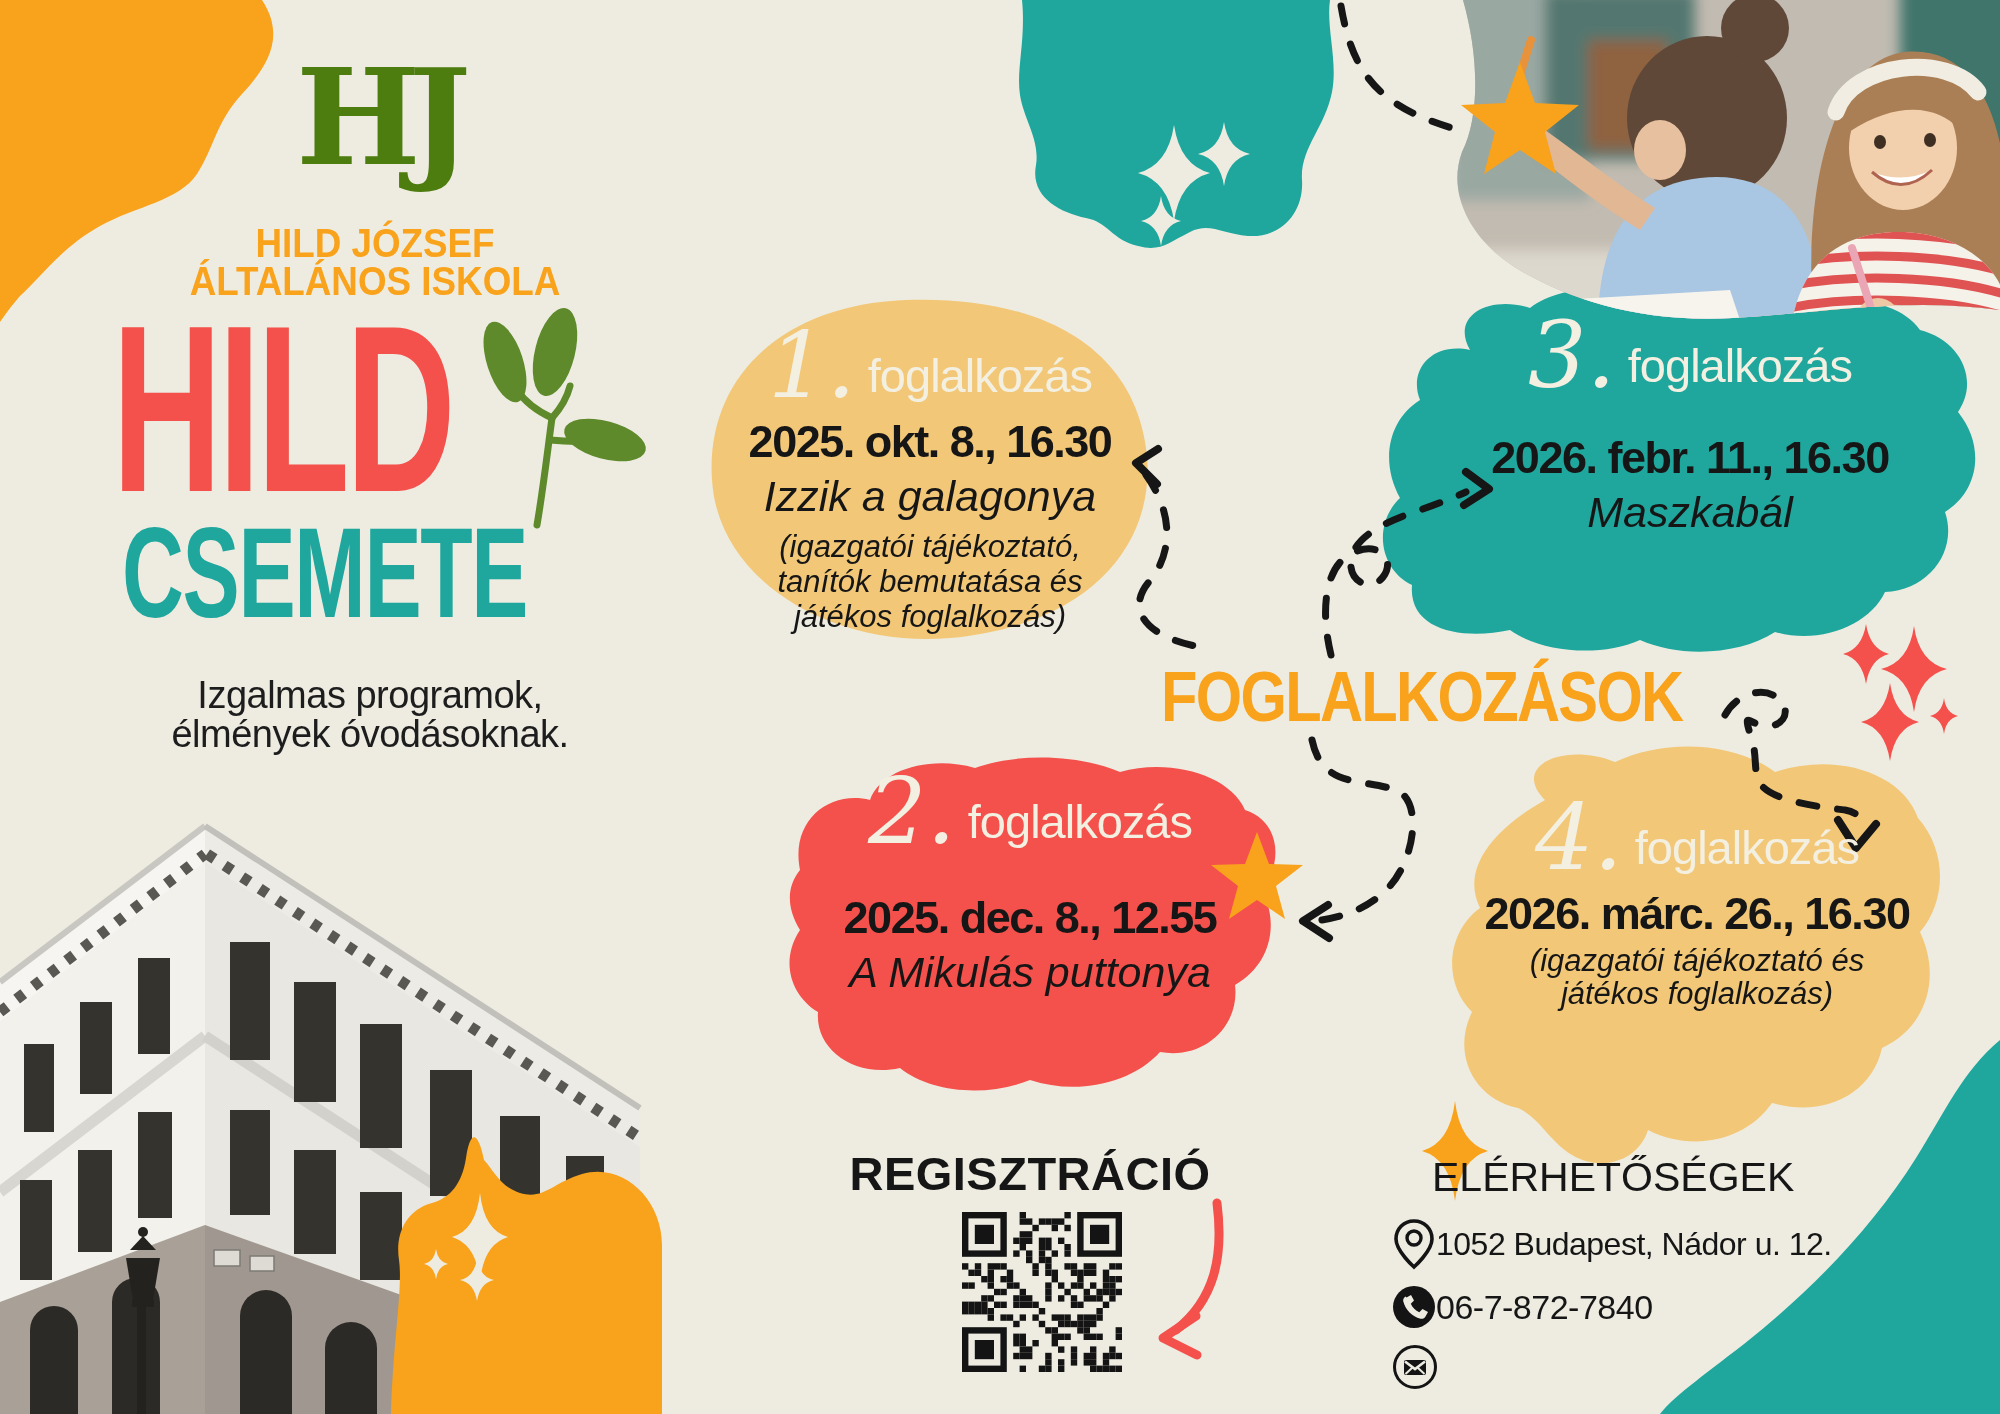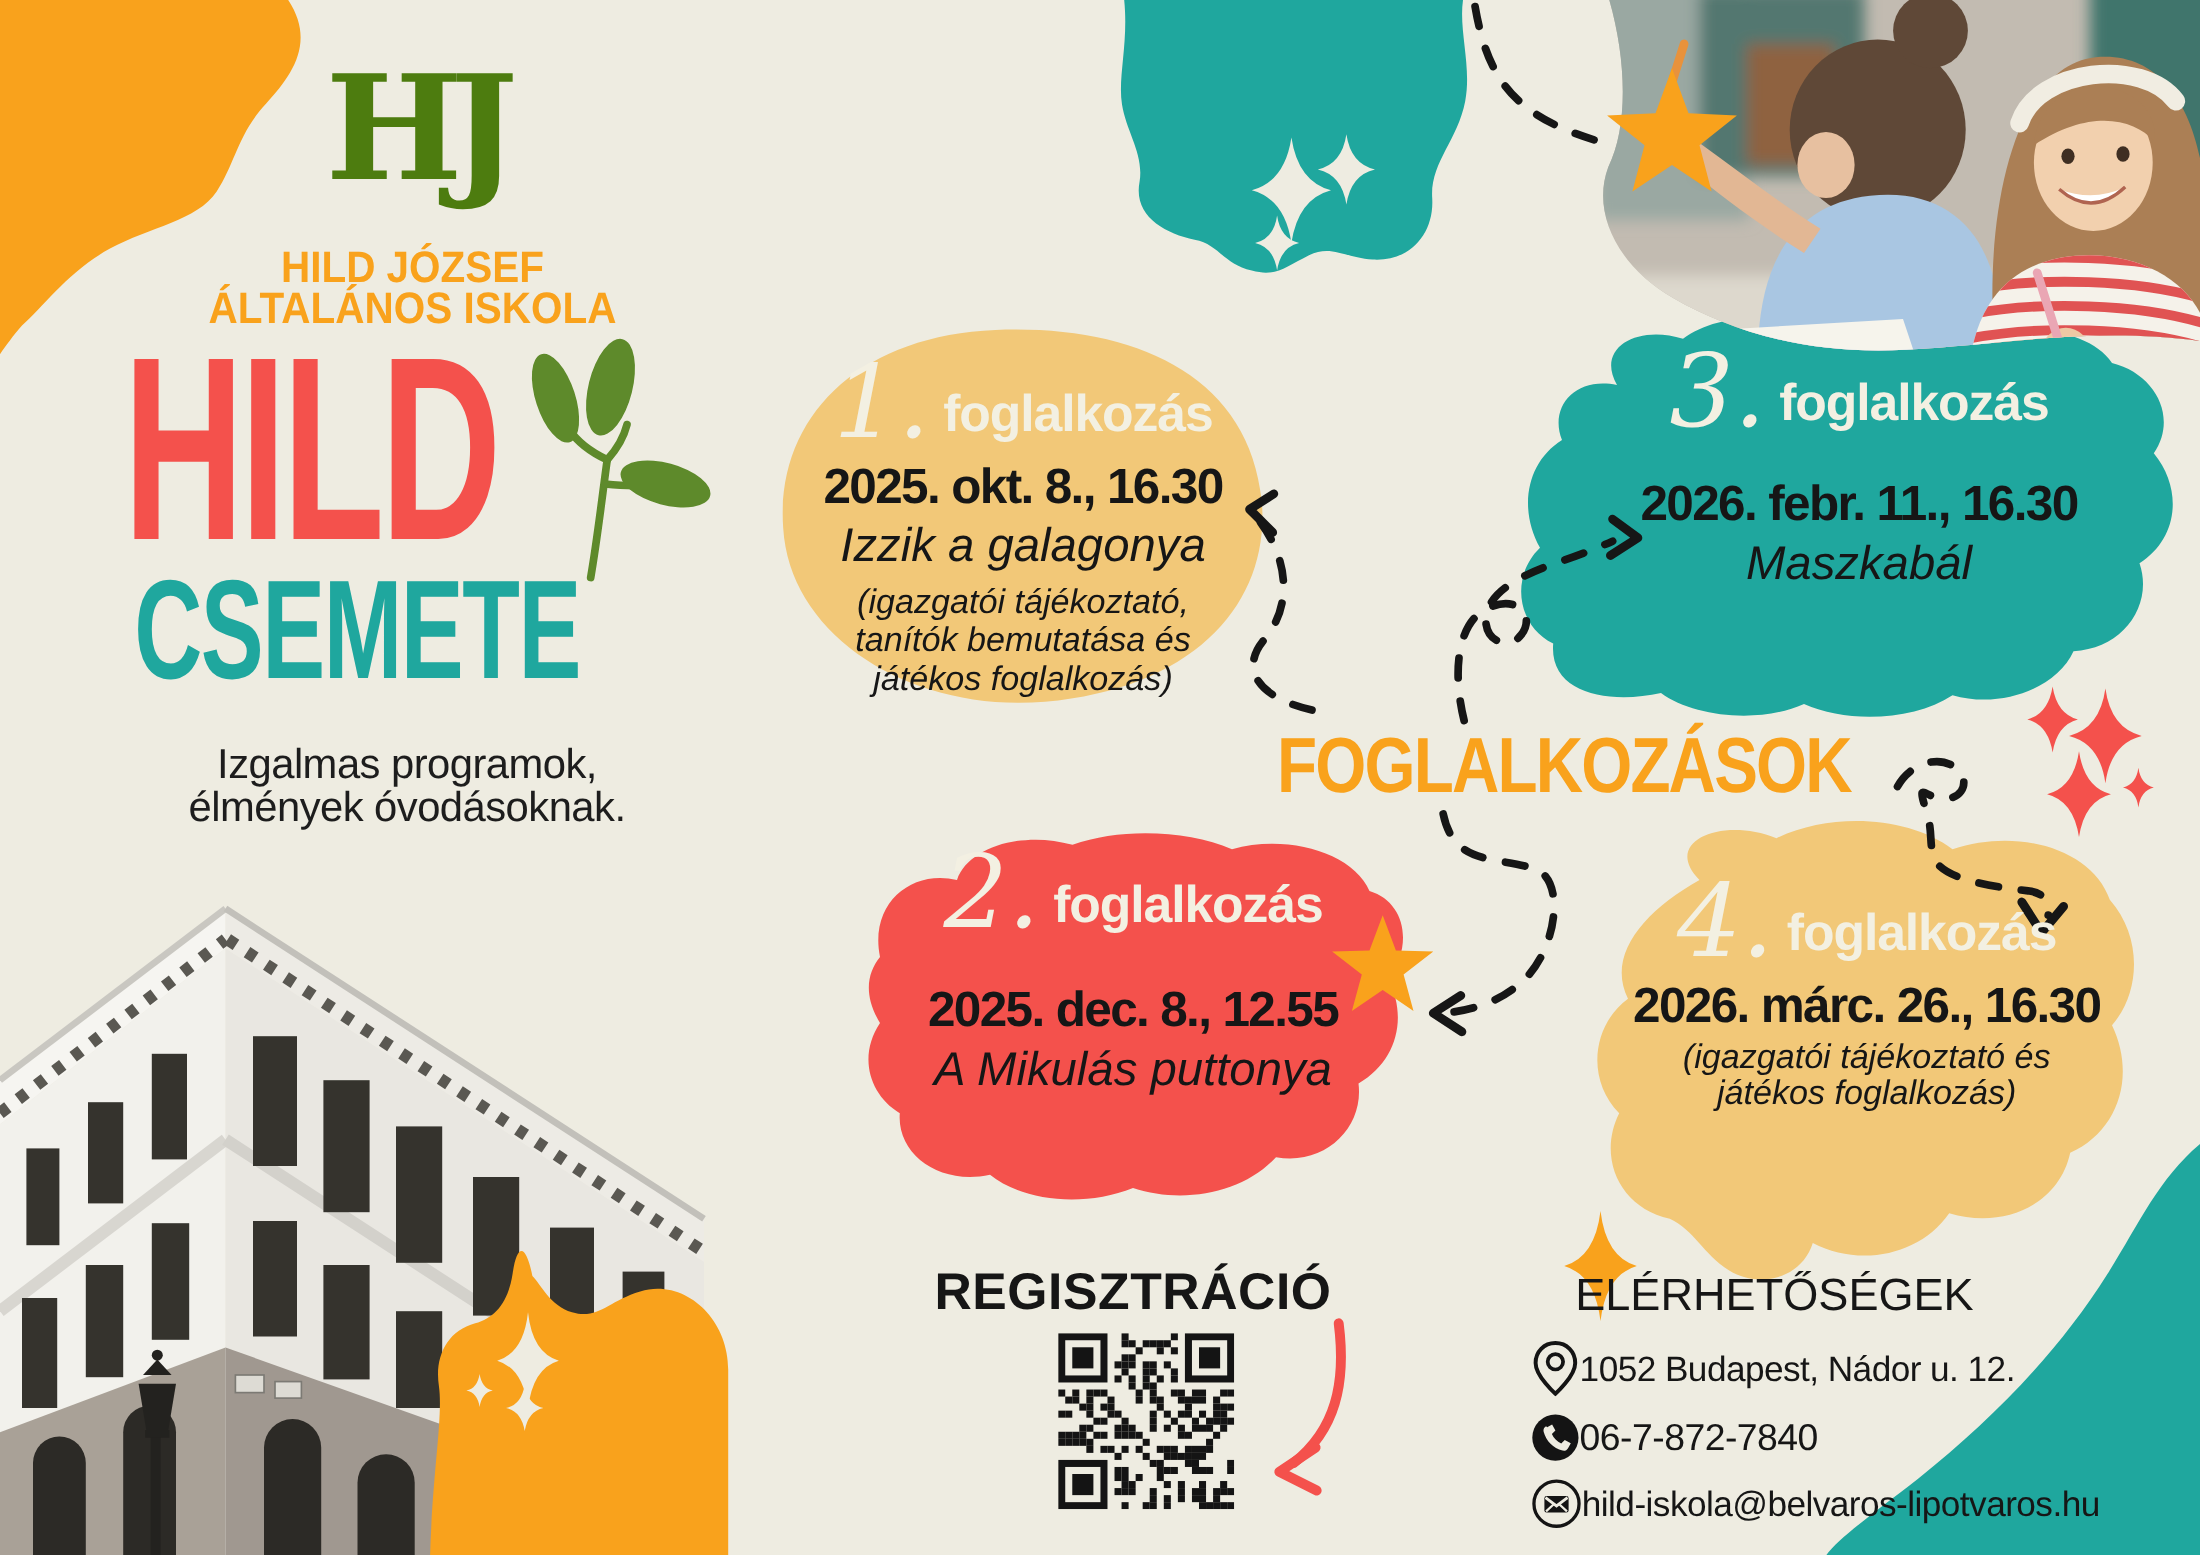--- a/index.html
+++ b/index.html
@@ -29,21 +29,21 @@
     letter-spacing:-2px;color:var(--teal);transform:scaleX(.67);transform-origin:0 0;white-space:nowrap}
   .tagline{left:110px;top:676px;width:520px;text-align:center;font-size:38px;line-height:39px;
     letter-spacing:-.5px;color:#1d1d1d}
   .center-heading{left:1113px;top:656px;width:600px;text-align:center;color:var(--orange);
     font-weight:800;font-size:71px;letter-spacing:-2px;transform:scaleX(.84);white-space:nowrap}
 
   .session{text-align:center;color:var(--ink)}
   .num-row{display:flex;justify-content:center;align-items:flex-end;gap:12px;height:80px;margin-bottom:10px}
   .numeral{font-family:"DejaVu Serif",serif;font-style:italic;font-weight:normal;
     font-size:92px;line-height:80px;color:var(--cream)}
-  .fl-label{font-weight:700;font-size:47px;line-height:60px;letter-spacing:-1px;color:var(--cream)}
+  .fl-label{font-weight:400;font-size:47px;line-height:60px;letter-spacing:-1px;color:var(--cream)}
   .s-date{font-weight:700;font-size:45px;letter-spacing:-1.5px;white-space:nowrap}
   .s-title{font-style:italic;font-size:43px;margin-top:4px;white-space:nowrap}
   .s-note{font-style:italic;font-size:31px;line-height:35px;margin-top:8px}
   .s1{left:705px;top:326px;width:450px}
   .s2{left:795px;top:772px;width:470px}
   .s2 .s-date{margin-top:40px}
   .s3{left:1455px;top:316px;width:470px}
   .s3 .s-date{margin-top:36px}
   .s4{left:1462px;top:798px;width:470px}
   .s4 .s-note{margin-top:4px;line-height:33px}
@@ -520,17 +520,16 @@
     </div>
     <div class="c-row">
       <span class="c-icon">
         <svg width="46" height="46" viewBox="0 0 46 46">
           <circle cx="23" cy="23" r="20.5" fill="none" stroke="#141414" stroke-width="3"></circle>
           <rect x="12" y="16" width="22" height="15" rx="2" fill="#141414"></rect>
           <path d="M13,17.5 L23,25 L33,17.5" stroke="#EEECE1" stroke-width="2.6" fill="none"></path>
           <path d="M13.5,30 L20.5,23.5 M32.5,30 L25.5,23.5" stroke="#EEECE1" stroke-width="2" fill="none"></path>
         </svg>
       </span>
-      <span class="c-text">hild-iskola@belvaros-lipotvaros.hu</span>
     </div>
   </div>
 
 </div>
 
 </body></html>

